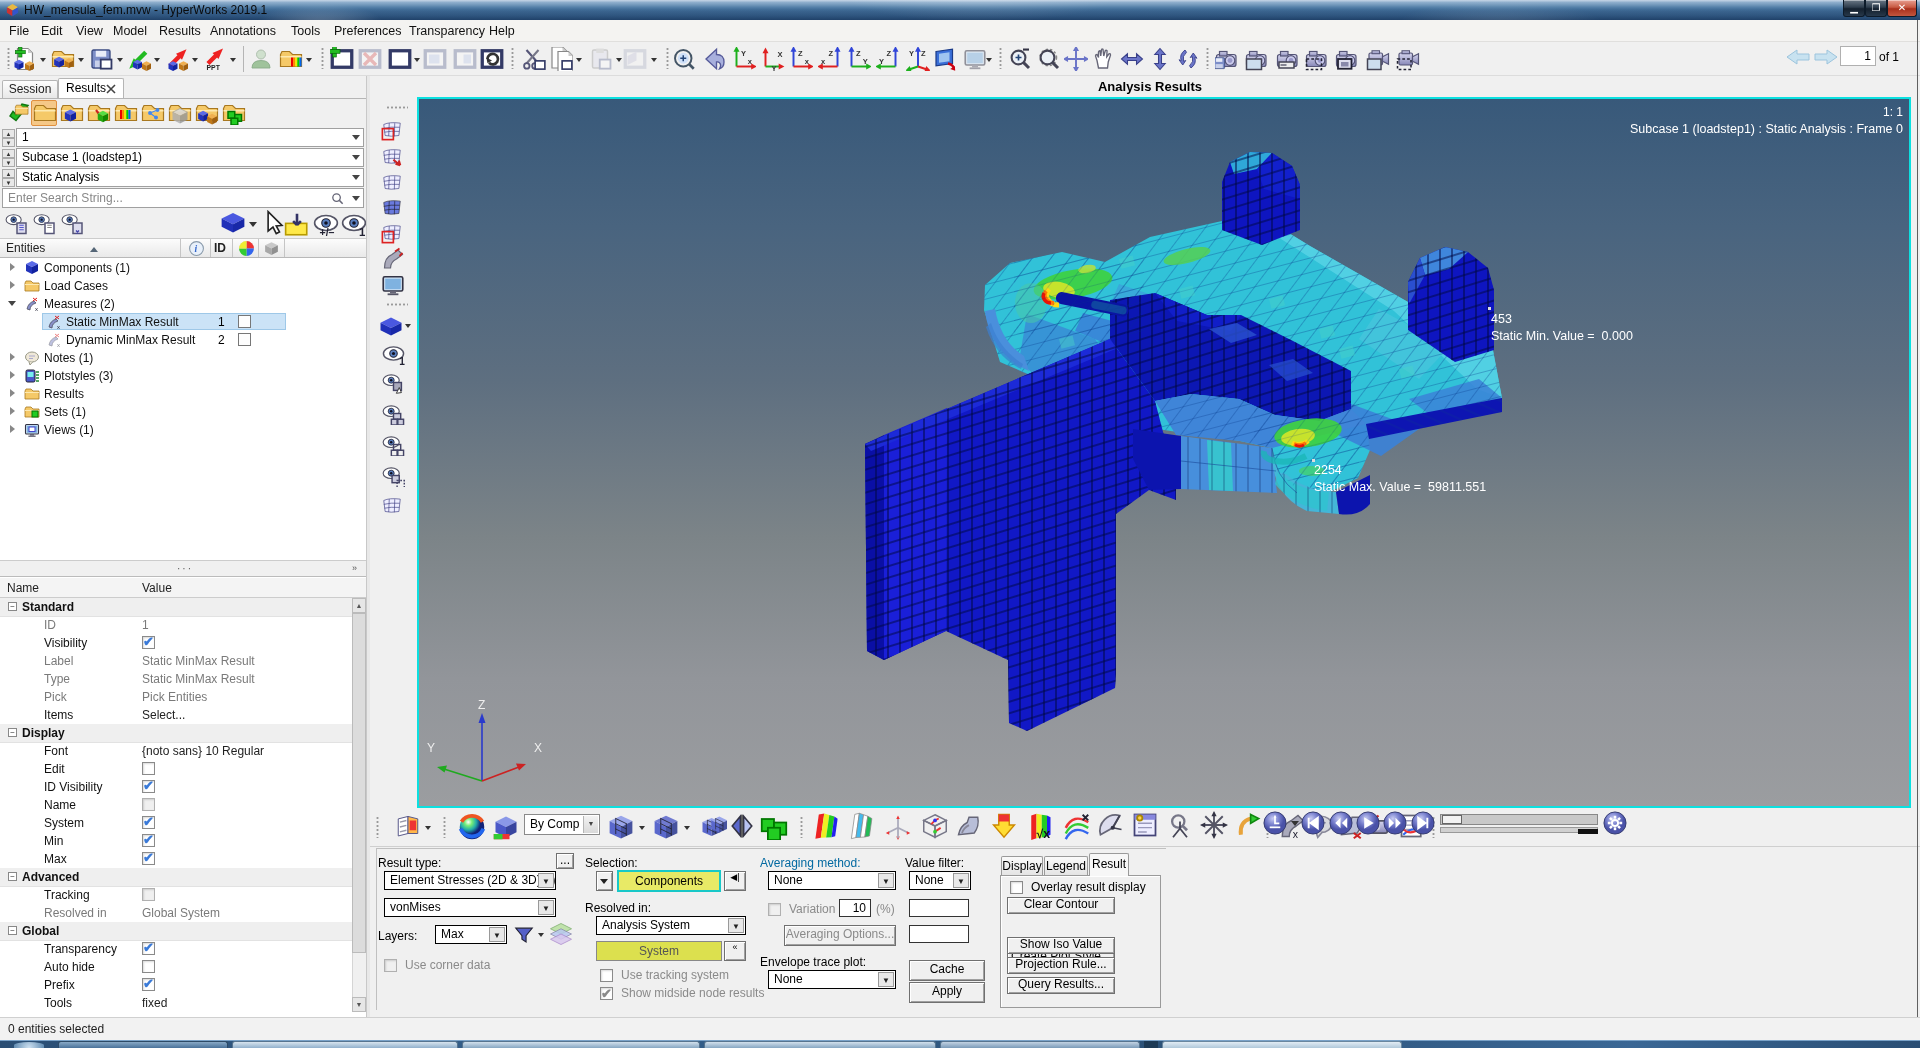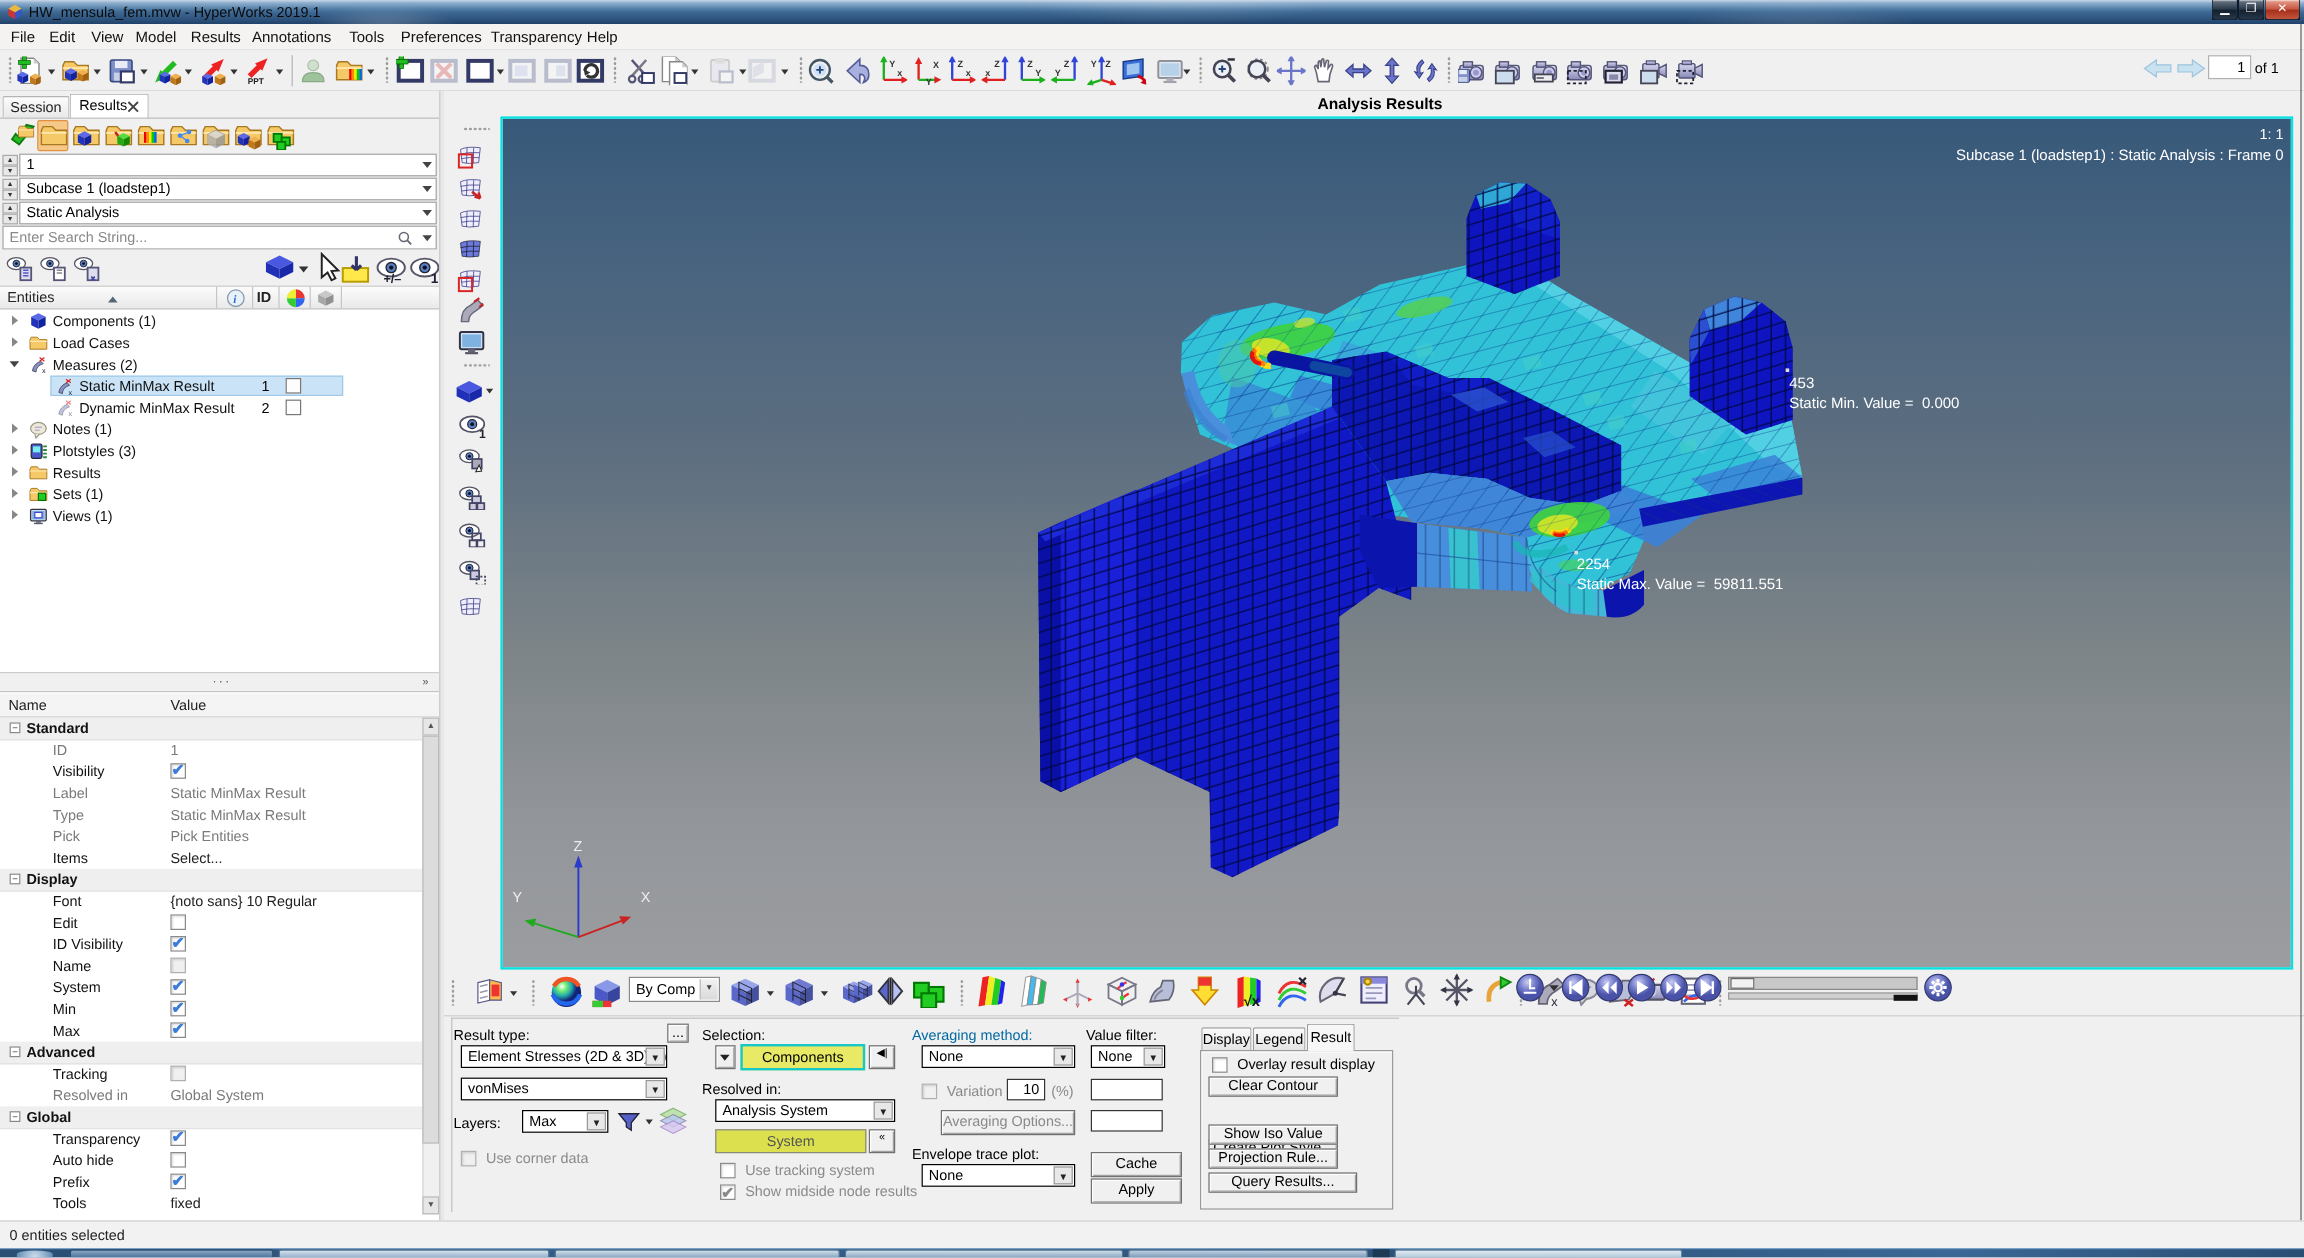--- a/index.html
+++ b/index.html
@@ -1122,21 +1122,21 @@
 <div class="abs" style="left:1000px;top:875px;width:161px;height:133px;background:#f0f0f0;border:1px solid #9a9a9a;box-shadow:inset 1px 1px 0 #fff"></div>
 <div class="abs" style="left:1001px;top:856px;width:42px;height:19px;background:linear-gradient(180deg,#fafafa,#e4e4e4);border:1px solid #9a9a9a;border-bottom:none;border-radius:2px 2px 0 0;font-size:12px;text-align:center;line-height:18px">Display</div>
 <div class="abs" style="left:1044px;top:856px;width:44px;height:19px;background:linear-gradient(180deg,#fafafa,#e4e4e4);border:1px solid #9a9a9a;border-bottom:none;border-radius:2px 2px 0 0;font-size:12px;text-align:center;line-height:18px">Legend</div>
 <div class="abs" style="left:1089px;top:853px;width:40px;height:23px;background:#f7f7f7;border:1px solid #9a9a9a;border-bottom:none;border-radius:2px 2px 0 0;font-size:12px;text-align:center;line-height:20px">Result</div>
 <div class="abs cb" style="left:1010px;top:881px"></div>
 <div class="abs lbl" style="left:1031px;top:880px;color:#000">Overlay result display</div>
 <div class="btn97" style="left:1007px;top:897px;width:108px;height:17px;line-height:13px;color:#000">Clear Contour</div>
 <div class="btn97" style="left:1007px;top:949px;width:108px;height:17px;line-height:13px;color:#000">Create Plot Style...</div>
 <div class="btn97" style="left:1007px;top:937px;width:108px;height:17px;line-height:13px;color:#000">Show Iso Value</div>
 <div class="btn97" style="left:1007px;top:957px;width:108px;height:17px;line-height:13px;color:#000">Projection Rule...</div>
-<div class="btn97" style="left:1007px;top:977px;width:124px;height:17px;line-height:13px;color:#000">Query Results...</div>
+<div class="btn97" style="left:1007px;top:977px;width:108px;height:17px;line-height:13px;color:#000">Query Results...</div>
 <div id="analysistitle" class="abs">Analysis Results</div>
 <div id="viewport" class="abs">
     <svg class="abs" style="left:0;top:0" width="1490" height="707" viewBox="0 0 1490 707">
 <defs>
 <pattern id="pmA" width="14" height="14" patternUnits="userSpaceOnUse" patternTransform="rotate(-14.6)">
           <line x1="0" y1="0" x2="14" y2="0" stroke="#063a8c" stroke-width="1.1" opacity=".6"></line>
         </pattern>
 <pattern id="pmB" width="15" height="15" patternUnits="userSpaceOnUse" patternTransform="rotate(37)">
           <line x1="0" y1="0" x2="0" y2="15" stroke="#063a8c" stroke-width="1.1" opacity=".6"></line>
         </pattern>

